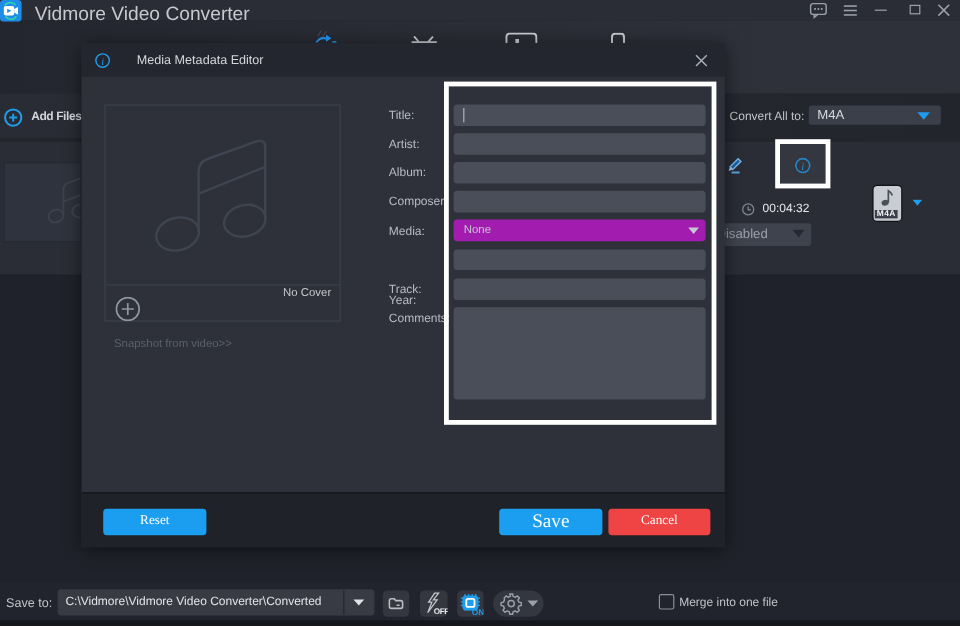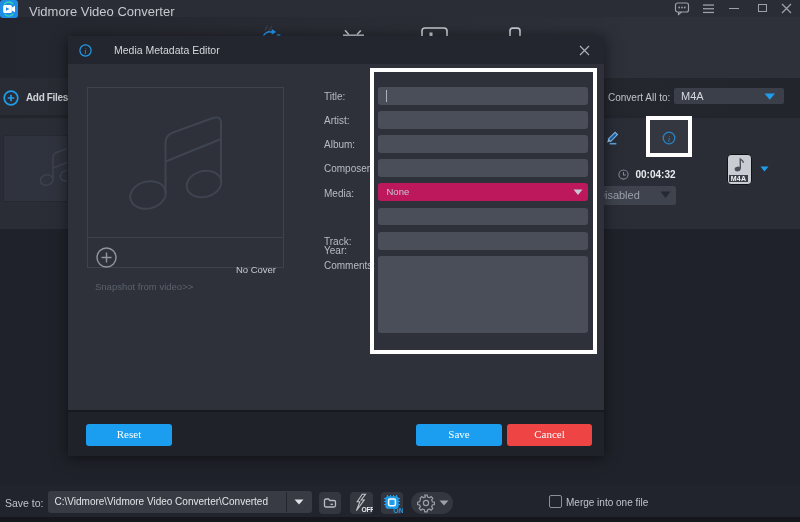--- a/index.html
+++ b/index.html
@@ -23,21 +23,21 @@
 
   <div class="abs" style="left:0;top:0;width:18px;height:18px;background:#1e8de8;border-radius:3px;">
     <svg width="18" height="18" viewBox="0 0 18 18">
       <rect x="3.2" y="5" width="8.6" height="8" rx="1.5" fill="#fff"></rect>
       <path d="M11.8 7.5 L15 5.8 V12.2 L11.8 10.5 Z" fill="#fff"></path>
       <path d="M6 7.2 L9.5 9 L6 10.8 Z" fill="#1e8de8"></path>
       <path d="M4 4.5 A5.5 5.5 0 0 1 13 4.2" stroke="#35d6a8" stroke-width="1.3" fill="none"></path>
       <path d="M13.6 13.6 A5.5 5.5 0 0 1 4.6 13.8" stroke="#35d6a8" stroke-width="1.3" fill="none"></path>
     </svg>
   </div>
-  <div class="abs" style="left:29px;top:3.5px;font-size:13px;color:#c6c9cf;">Vidmore Video Converter</div>
+  <div class="abs" style="left:29px;top:3.5px;font-size:16px;color:#c6c9cf;">Vidmore Video Converter</div>
 
   <svg class="abs" style="left:674px;top:1px;" width="16" height="15" viewBox="0 0 16 15">
     <rect x="1.5" y="2" width="13" height="9" rx="2" fill="none" stroke="#9ca1a9" stroke-width="1.2"></rect>
     <path d="M4.5 11 L4.5 13.5 L7.5 11" fill="none" stroke="#9ca1a9" stroke-width="1.2"></path>
     <circle cx="5.2" cy="6.5" r="0.9" fill="#9ca1a9"></circle>
     <circle cx="8" cy="6.5" r="0.9" fill="#9ca1a9"></circle>
     <circle cx="10.8" cy="6.5" r="0.9" fill="#9ca1a9"></circle>
   </svg>
   <svg class="abs" style="left:703px;top:3.5px;" width="12" height="10" viewBox="0 0 12 10">
     <rect x="0" y="0.4" width="11" height="1.3" fill="#9ca1a9"></rect>
@@ -104,21 +104,21 @@
   <div class="abs" style="left:646px;top:116px;width:46px;height:41px;border:4px solid #ffffff;background:#343740;"></div>
   <svg class="abs" style="left:662px;top:131px;" width="14" height="14" viewBox="0 0 14 14">
     <circle cx="7" cy="7" r="5.8" fill="none" stroke="#2585c8" stroke-width="1.3"></circle>
     <text x="7" y="10.6" font-size="9" font-style="italic" font-family="Liberation Serif, serif" fill="#2585c8" text-anchor="middle">i</text>
   </svg>
 
   <svg class="abs" style="left:618px;top:168.5px;" width="11" height="11" viewBox="0 0 11 11">
     <circle cx="5.5" cy="5.5" r="4.6" fill="none" stroke="#818792" stroke-width="1.05"></circle>
     <path d="M5.5 2.9 V5.9 H7.8" fill="none" stroke="#818792" stroke-width="1.05"></path>
   </svg>
-  <div class="abs" style="left:635.5px;top:168.5px;font-size:10px;font-weight:bold;color:#e8eaee;">00:04:32</div>
+  <div class="abs" style="left:635.5px;top:168.5px;font-size:10px;font-weight:normal;color:#e8eaee;">00:04:32</div>
 
   <div class="abs" style="left:727px;top:154px;width:25px;height:30.5px;background:#c9ccd3;border:1.5px solid #101218;border-radius:4px;">
     <svg class="abs" style="left:6px;top:2px;" width="13" height="15" viewBox="0 0 13 15">
       <ellipse cx="3.6" cy="12" rx="3" ry="2.4" fill="#4a4f5a" transform="rotate(-12 3.6 12)"></ellipse>
       <path d="M6.3 11.7 V2 Q8.8 3.4 9.6 5.8" fill="none" stroke="#4a4f5a" stroke-width="1.4"></path>
     </svg>
     <div style="position:absolute;left:1px;bottom:1.5px;width:19px;height:7.5px;background:#3c404a;color:#f2f3f5;font-size:7px;font-weight:bold;text-align:center;line-height:7.5px;letter-spacing:0.3px;">M4A</div>
   </div>
   <svg class="abs" style="left:759.5px;top:166px;" width="9" height="6" viewBox="0 0 9 6">
     <path d="M0.5 0.5 L4.5 5.5 L8.5 0.5 Z" fill="#1f9cea"></path>
@@ -201,54 +201,54 @@
           <ellipse cx="76" cy="81" rx="17.5" ry="13" transform="rotate(-14 76 81)"></ellipse>
           <path d="M37.5 90 V40 Q37.5 32 45 29.5 L85 15 Q93 12.5 93 20 V79"></path>
           <path d="M37.5 58.5 L93 36"></path>
         </g>
       </svg>
       <div class="abs" style="left:0;top:149px;width:195px;height:1px;background:#3d424d;"></div>
       <svg class="abs" style="left:8px;top:159px;" width="21" height="21" viewBox="0 0 21 21">
         <circle cx="10.5" cy="10.5" r="9.5" fill="none" stroke="#9096a0" stroke-width="1.4"></circle>
         <path d="M10.5 5.5 V15.5 M5.5 10.5 H15.5" stroke="#9096a0" stroke-width="1.4"></path>
       </svg>
-      <div class="abs" style="right:7px;top:176px;font-size:9.5px;color:#c6c9cf;">No Cover</div>
+      <div class="abs" style="right:7px;top:151px;font-size:9.5px;color:#c6c9cf;">No Cover</div>
     </div>
     <div class="abs" style="left:27px;top:245px;font-size:9.5px;color:#5b616c;">Snapshot from video&gt;&gt;</div>
 
     <div style="position:absolute;left:256px;top:0;font-size:10px;color:#b8bbc3;">
       <div class="abs" style="left:0;top:55px;">Title:</div>
       <div class="abs" style="left:0;top:79px;">Artist:</div>
       <div class="abs" style="left:0;top:103px;">Album:</div>
       <div class="abs" style="left:0;top:127px;">Composer:</div>
       <div class="abs" style="left:0;top:152px;">Media:</div>
       <div class="abs" style="left:0;top:176px;margin-top:33px;">Year:</div>
       <div class="abs" style="left:0;top:200px;">Track:</div>
       <div class="abs" style="left:0;top:224px;text-align:center;">Comments:</div>
     </div>
 
     <div class="abs" style="left:309.5px;top:51px;width:210px;height:17.5px;background:#4a4e59;border-radius:3px;">
       <div class="abs" style="left:8px;top:2.5px;width:1px;height:12px;background:#aeb3bc;"></div>
     </div>
     <div class="abs" style="left:309.5px;top:75px;width:210px;height:17.5px;background:#4a4e59;border-radius:3px;"></div>
     <div class="abs" style="left:309.5px;top:99px;width:210px;height:17.5px;background:#4a4e59;border-radius:3px;"></div>
     <div class="abs" style="left:309.5px;top:123px;width:210px;height:17.5px;background:#4a4e59;border-radius:3px;"></div>
-    <div class="abs" style="left:309.5px;top:147px;width:210px;height:17.5px;background:#be185d;border-radius:3px;">
+    <div class="abs" style="left:309.5px;top:147px;width:210px;height:17.5px;background:#a21caf;border-radius:3px;">
       <div class="abs" style="left:9px;top:3px;font-size:9.5px;color:#c6c9d0;">None</div>
       <svg class="abs" style="left:195px;top:6px;" width="10" height="7" viewBox="0 0 10 7">
         <path d="M0.5 0.5 L5 6 L9.5 0.5 Z" fill="#c6c9d0"></path>
       </svg>
     </div>
     <div class="abs" style="left:309.5px;top:171.5px;width:210px;height:17.5px;background:#4a4e59;border-radius:3px;"></div>
     <div class="abs" style="left:309.5px;top:196px;width:210px;height:17.5px;background:#4a4e59;border-radius:3px;"></div>
     <div class="abs" style="left:309.5px;top:220px;width:210px;height:77px;background:#4a4e59;border-radius:3px;"></div>
 
     <div class="abs" style="left:302px;top:32px;width:227px;height:285.5px;border:4px solid #ffffff;"></div>
 
     <div class="abs" style="left:0;top:374px;width:536px;height:2px;background:#17191f;"></div>
     <div class="abs" style="left:0;top:376px;width:536px;height:44px;background:#202229;font-family:Liberation Serif, serif;">
       <div class="abs" style="left:18px;top:12px;width:86px;height:21.5px;background:#1b9ef0;border-radius:3px;text-align:center;line-height:21px;font-size:11px;color:#fff;">Reset</div>
-      <div class="abs" style="left:348px;top:12px;width:86px;height:21.5px;background:#1b9ef0;border-radius:3px;text-align:center;line-height:21px;font-size:11px;color:#fff;">Save</div>
+      <div class="abs" style="left:348px;top:12px;width:86px;height:21.5px;background:#1b9ef0;border-radius:3px;text-align:center;line-height:21px;font-size:16px;color:#fff;">Save</div>
       <div class="abs" style="left:439px;top:12px;width:85px;height:21.5px;background:#ef4444;border-radius:3px;text-align:center;line-height:21px;font-size:11px;color:#fff;">Cancel</div>
     </div>
   </div>
 
 </div>
 
 </body></html>

